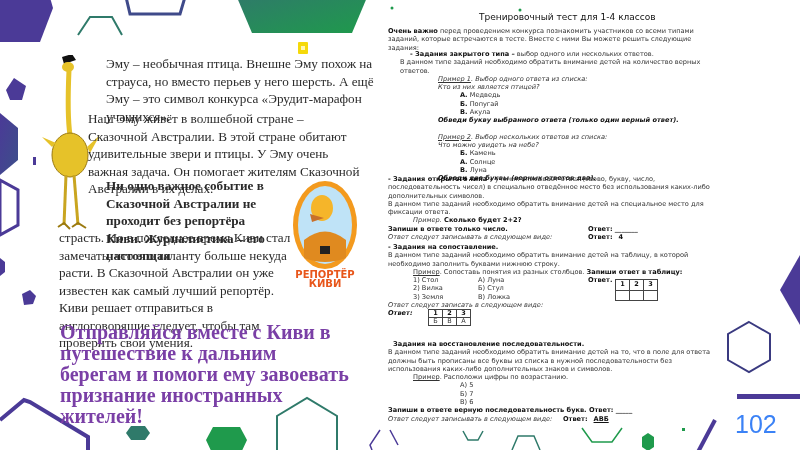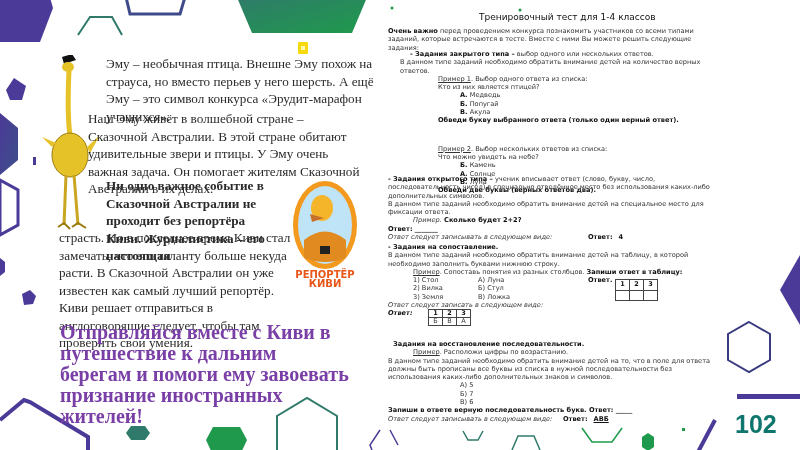--- a/index.html
+++ b/index.html
@@ -17,27 +17,27 @@
   .callout { position:absolute; left:60px; top:322px; width:290px; font-family:"Liberation Serif", serif; color:#7a3fa6; font-weight:bold; font-size:20px; line-height:21px; }
 
   
   .right-page { position:absolute; left:385px; top:0; width:330px; height:450px; font-family:"DejaVu Sans", sans-serif; color:#333; font-size:6.6px; line-height:8.3px; }
   .rp-title { position:absolute; left:94px; top:13px; font-weight:normal; font-size:9px; color:#111; }
   .rp-block { position:absolute; left:3px; width:325px; }
   .b { font-weight:bold; color:#111; }
   .i { font-style:italic; }
   .u { text-decoration:underline; }
   .ind1 { padding-left:22px; }
-  .ind2 { padding-left:50px; }
+  .ind2 { padding-left:50px;font-style:italic; }
   .ind3 { padding-left:72px; }
   .row { display:flex; }
   table.ans { border-collapse:collapse; font-size:6.5px; }
   table.ans td { border:1px solid #444; width:13px; height:7px; text-align:center; line-height:7px; padding:0; }
 
-  .page-num { position:absolute; left:735px; top:410px; font-family:"Liberation Sans", sans-serif; font-weight:bold; font-size:25px; color:#0f766e; }
+  .page-num { position:absolute; left:735px; top:410px; font-family:"Liberation Sans", sans-serif; font-weight:normal; font-size:25px; color:#3b82f6; }
   .page-bar { position:absolute; left:737px; top:394px; width:63px; height:5px; background:#4b3a97; }
   .sticky-icon { position:absolute; left:298px; top:42px; width:10px; height:12px; background:#f5d90a; border-radius:1px; }
   .sticky-icon::after { content:""; position:absolute; left:3px; top:4px; width:4px; height:4px; background:#fff7b0; }
 
   .emu { position:absolute; left:42px; top:55px; width:60px; height:178px; }
   .kiwi { position:absolute; left:290px; top:178px; width:70px; height:115px; }
 </style>
 </head>
 <body>
 
@@ -140,33 +140,34 @@
 
   <div class="rp-block" style="top:50px">
     <div class="ind1"><span class="b">- Задания закрытого типа –</span><span> выбор одного или нескольких ответов.</span></div>
     <div style="padding-left:12px">В данном типе заданий необходимо обратить внимание детей на количество верных ответов.</div>
     <div class="ind2"><span class="u">Пример 1</span><span>. Выбор одного ответа из списка:</span></div>
     <div class="ind2">Кто из них является птицей?</div>
     <div class="ind3"><span class="b">А.</span> <span>Медведь</span></div>
     <div class="ind3"><span class="b">Б.</span> <span>Попугай</span></div>
     <div class="ind3"><span class="b">В.</span> <span>Акула</span></div>
     <div class="ind2 b">Обведи букву выбранного ответа (только один верный ответ).</div>
-    <div class="ind2" style="margin-top:20px"><span class="u">Пример 2</span><span>. Выбор нескольких ответов из списка:</span></div>
+    <div class="ind2" style="margin-top:8px"><span class="u">Пример 2</span><span>. Выбор нескольких ответов из списка:</span></div>
     <div class="ind2">Что можно увидеть на небе?</div>
     <div class="ind3"><span class="b">Б.</span> <span>Камень</span></div>
     <div class="ind3"><span class="b">А.</span> <span>Солнце</span></div>
     <div class="ind3"><span class="b">В.</span> <span>Луна</span></div>
     <div class="ind2 b">Обведи две буквы (верных ответов два).</div>
   </div>
 
   <div class="rp-block" style="top:175px">
     <div><span class="b">- Задания открытого типа –</span><span> ученик вписывает ответ (слово, букву, число, последовательность чисел) в специально отведённое место без использования каких-либо дополнительных символов.</span></div>
     <div>В данном типе заданий необходимо обратить внимание детей на специальное место для фиксации ответа.</div>
     <div style="padding-left:25px"><span class="i">Пример.</span><span class="b"> Сколько будет 2+2?</span></div>
     <div class="row">
+        <span class="b" style="width:200px">Запиши в ответе только число.</span>
         <span class="b">Ответ: _______</span>
       </div>
     <div class="row">
         <span class="i" style="width:200px">Ответ следует записывать в следующем виде:</span>
         <span class="b">Ответ:</span>
         <span class="b" style="padding-left:6px">4</span>
       </div>
   </div>
 
   <div class="rp-block" style="top:243px">
@@ -215,22 +216,22 @@
               <td>В</td>
               <td>А</td>
             </tr>
       </tbody>
         </table>
     </div>
   </div>
 
   <div class="rp-block" style="top:340px">
     <div class="b" style="padding-left:5px">Задания на восстановление последовательности.</div>
+    <div>В данном типе заданий необходимо обратить внимание детей на то, что в поле для ответа должны быть прописаны все буквы из списка в нужной последовательности без использования каких-либо дополнительных знаков и символов.</div>
     <div style="padding-left:25px"><span class="u">Пример</span><span>. Расположи цифры по возрастанию.</span></div>
-    <div>В данном типе заданий необходимо обратить внимание детей на то, что в поле для ответа должны быть прописаны все буквы из списка в нужной последовательности без использования каких-либо дополнительных знаков и символов.</div>
     <div class="ind3">А) 5</div>
     <div class="ind3">Б) 7</div>
     <div class="ind3">В) 6</div>
     <div class="b">Запиши в ответе верную последовательность букв. Ответ: _____</div>
     <div class="row">
         <span class="i" style="width:175px">Ответ следует записывать в следующем виде:</span>
         <span class="b">Ответ:</span>
         <span class="b u" style="padding-left:6px">АВБ</span>
       </div>
   </div>

